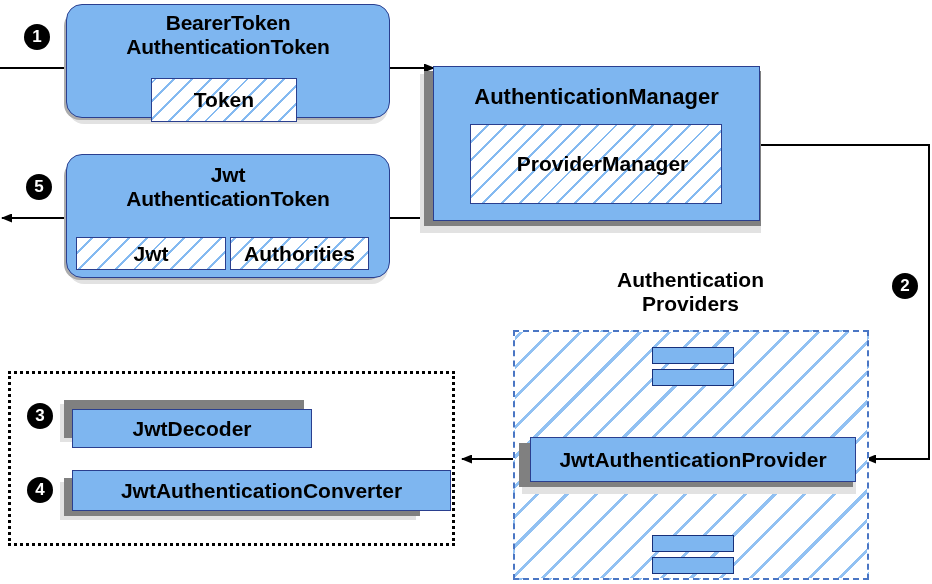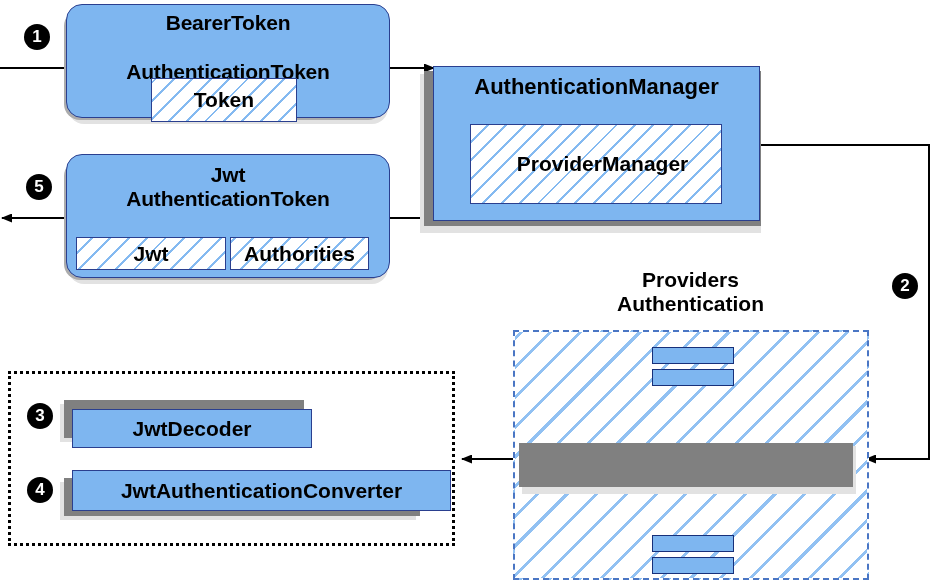--- a/index.html
+++ b/index.html
@@ -194,45 +194,48 @@
     <line x1="527" y1="459" x2="462" y2="459" stroke="#000000" stroke-width="2" marker-end="url(#arrowEnd)"></line>
 
     <line x1="692" y1="392" x2="692" y2="432" stroke="#000000" stroke-width="4" marker-start="url(#arrowUp)" marker-end="url(#arrowDown)"></line>
 
     <line x1="692" y1="490" x2="692" y2="528" stroke="#000000" stroke-width="4" marker-start="url(#arrowUp)" marker-end="url(#arrowDown)"></line>
   </svg>
 
   <div class="region-hatched" style="left:513px; top:330px; width:356px; height:250px;"></div>
 
   <div class="caption" style="left:573px; top:268px; width:235px;">
+    <div>Authentication</div>
     <div>Providers</div>
-    <div>Authentication</div>
   </div>
 
   <div class="bar" style="left:652px; top:347px; width:82px; height:17px;"></div>
   <div class="bar" style="left:652px; top:369px; width:82px; height:17px;"></div>
 
   <div class="bar" style="left:652px; top:535px; width:82px; height:17px;"></div>
   <div class="bar" style="left:652px; top:557px; width:82px; height:17px;"></div>
 
   <div class="shadow-light" style="left:522px; top:446px; width:334px; height:48px;"></div>
   <div class="shadow-dark" style="left:519px; top:443px; width:334px; height:44px;"></div>
+  <div class="node card-rect" style="left:530px; top:437px; width:326px; height:45px;">
+    <span>JwtAuthenticationProvider</span>
+  </div>
 
   <div class="shadow-light" style="left:420px; top:74px; width:341px; height:159px;"></div>
   <div class="shadow-dark" style="left:424px; top:71px; width:337px; height:155px;"></div>
   <div class="node card-rect" style="left:433px; top:66px; width:327px; height:155px; align-items:flex-start;">
-    <span class="card-title" style="margin-top:8px; font-size:22px;">AuthenticationManager</span>
+    <span class="card-title" style="margin-top:18px; font-size:22px;">AuthenticationManager</span>
   </div>
   <div class="hatch-box" style="left:470px; top:124px; width:252px; height:80px;padding-left:13px;">
     <span>ProviderManager</span>
   </div>
 
   <div class="shadow-round-light" style="left:68px; top:14px; width:320px; height:110px;"></div>
   <div class="shadow-round-dark" style="left:64px; top:10px; width:320px; height:110px;"></div>
-  <div class="node card-round" style="left:66px; top:4px; width:324px; height:114px; justify-content:flex-start;gap:25px;">
+  <div class="node card-round" style="left:66px; top:4px; width:324px; height:114px; justify-content:flex-start;">
     <div class="card-title" style="margin-top:6px;">BearerToken</div>
     <div class="card-title">AuthenticationToken</div>
   </div>
   <div class="hatch-box" style="left:151px; top:78px; width:146px; height:44px;">
     <span>Token</span>
   </div>
 
   <div class="shadow-round-light" style="left:68px; top:164px; width:320px; height:120px;"></div>
   <div class="shadow-round-dark" style="left:64px; top:160px; width:320px; height:120px;"></div>
   <div class="node card-round" style="left:66px; top:154px; width:324px; height:124px; justify-content:flex-start;">

